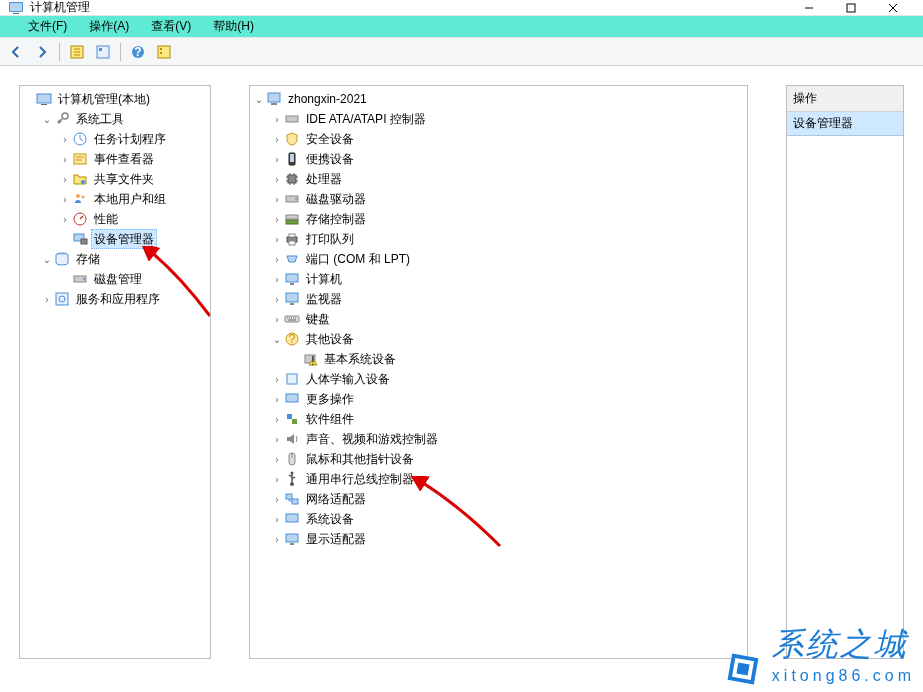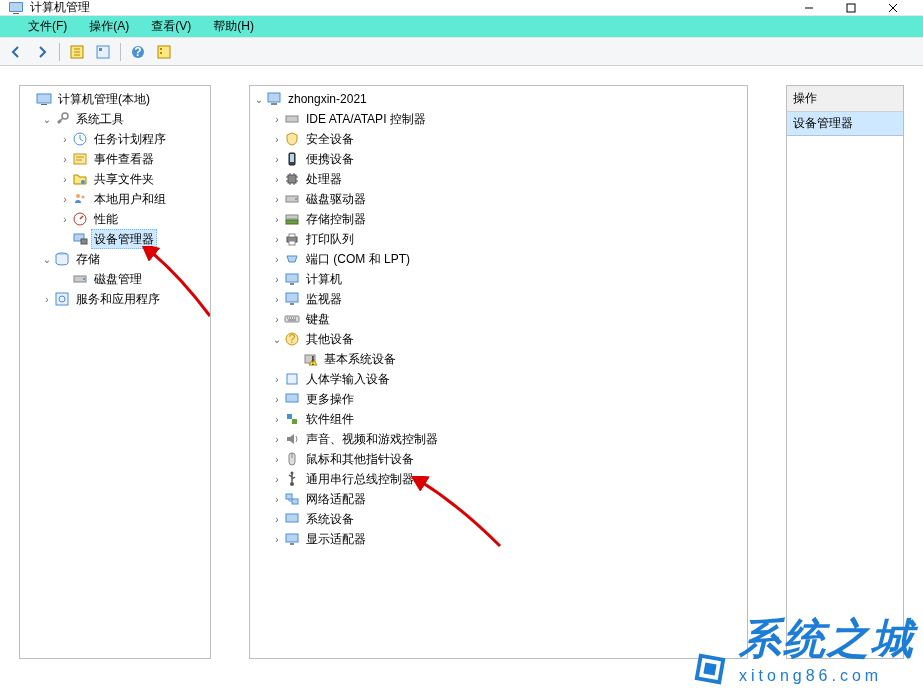--- a/index.html
+++ b/index.html
@@ -45,21 +45,21 @@
 .rp-item { padding: 6px 14px; cursor: default; }
 
 
 svg { display: block; }
 
 
 .arrow { position: absolute; pointer-events: none; }
 
 
 .watermark { position: absolute; right: 8px; bottom: 4px; display: flex; align-items: flex-end; gap: 8px; pointer-events: none; }
-.watermark .big { font-size: 42px; font-weight: bold; color: #1c7cd6; font-style: italic; letter-spacing: 2px; }
+.watermark .big { font-size: 32px; font-weight: normal; color: #1c7cd6; font-style: italic; letter-spacing: 2px; }
 .watermark .small { font-size: 16px; color: #1c7cd6; letter-spacing: 4px; margin-bottom: 3px; }
 .watermark .logo { width: 38px; height: 38px; margin-right: 2px; }
 </style>
 </head>
 <body>
 
 <div class="titlebar">
   <span class="app-icon">
     <svg viewBox="0 0 16 16">
         <rect x="1" y="2" width="14" height="10" fill="#4a90d9" rx="1"></rect>

